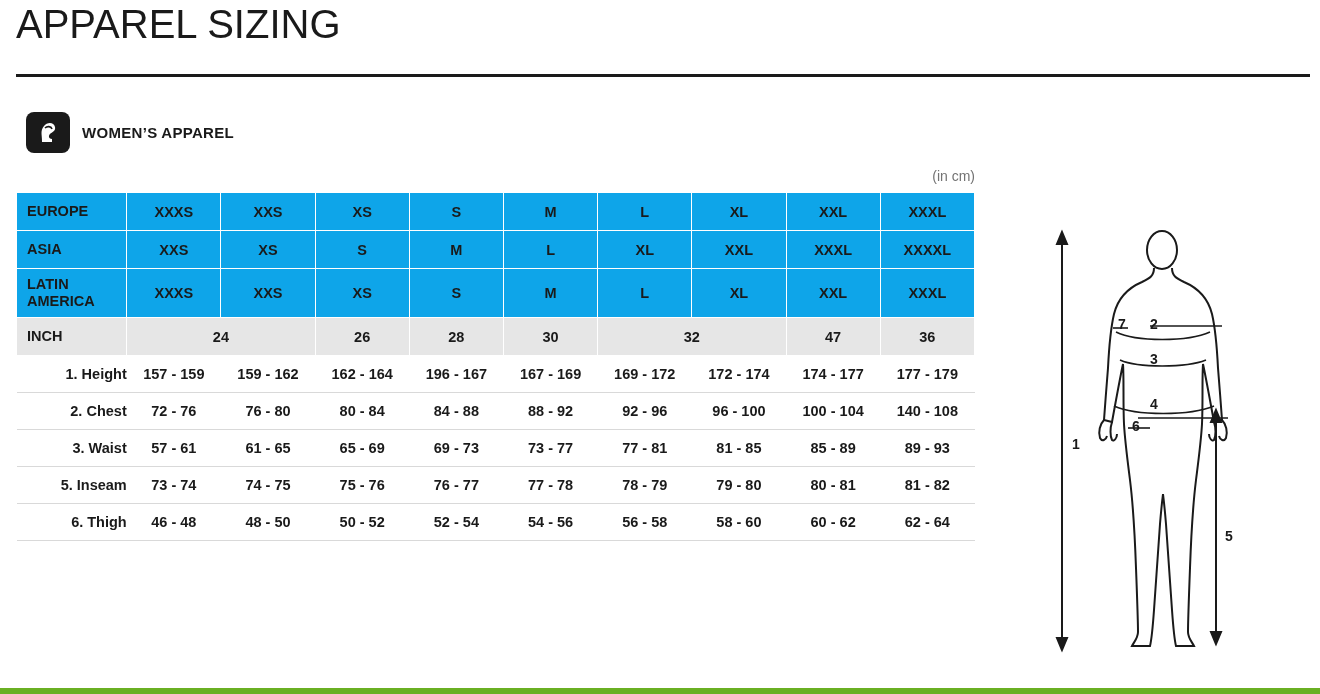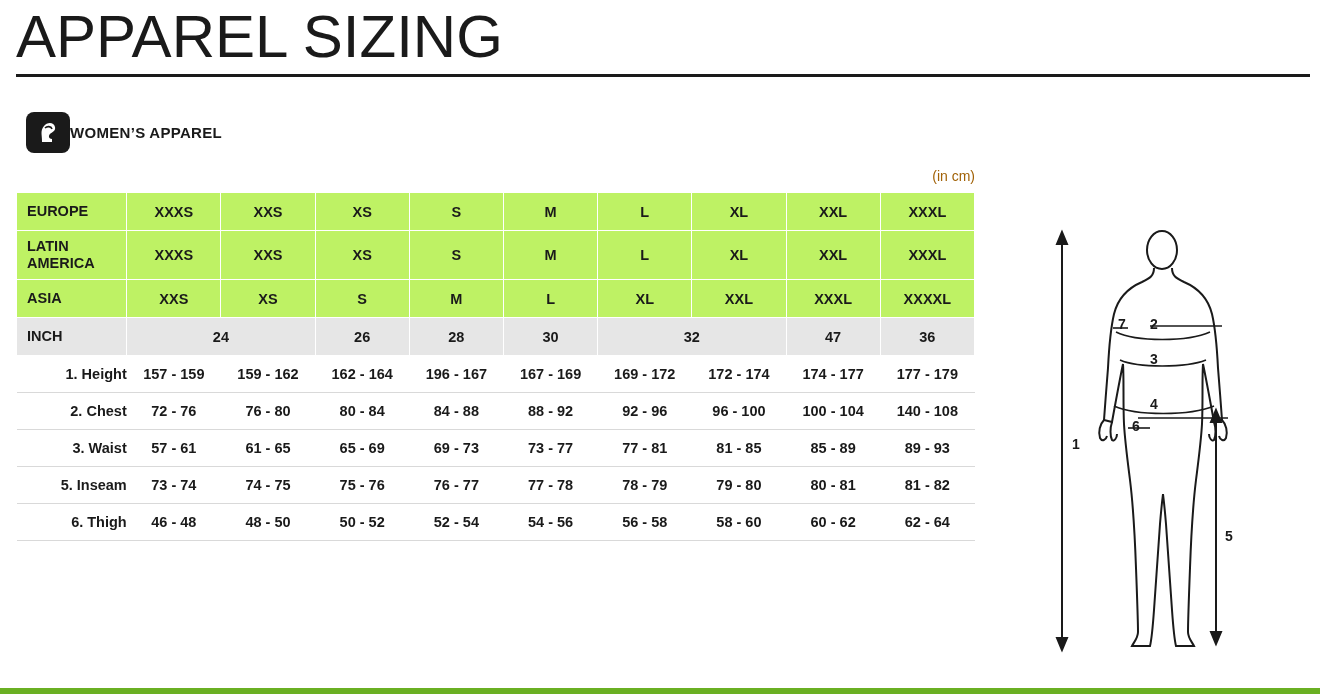--- a/index.html
+++ b/index.html
@@ -18,41 +18,42 @@
   .page {
     position: relative;
     width: 1320px;
     height: 694px;
   }
   
   .title {
     position: absolute;
     left: 16px;
     top: 2px;
-    font-size: 60px;
+    font-size: 40px;
     font-weight: 400;
     letter-spacing: 0px;
     color: #1a1a1a;
     white-space: nowrap;
   }
   .title-rule {
     position: absolute;
     left: 16px;
     top: 74px;
     width: 1294px;
     height: 3px;
     background: #1a1a1a;
   }
   
   .section-head {
     position: absolute;
     left: 26px;
     top: 112px;
     display: flex;
     align-items: center;
+    gap: 12px;
   }
   .icon-badge {
     width: 44px;
     height: 41px;
     background: #1a1a1a;
     border-radius: 8px;
     position: relative;
     flex: none;
   }
   .icon-badge svg {
@@ -66,21 +67,21 @@
     letter-spacing: 0.3px;
     color: #1a1a1a;
     white-space: nowrap;
   }
   
   .units-note {
     position: absolute;
     right: 345px;
     top: 168px;
     font-size: 14px;
-    color: #a16207;
+    color: #737373;
   }
   
   .table-wrap {
     position: absolute;
     left: 16px;
     top: 192px;
     width: 959px;
   }
   table.size-table {
     border-collapse: collapse;
@@ -91,21 +92,21 @@
     border: 1px solid #ffffff;
     font-size: 14.5px;
     font-weight: bold;
     color: #1a1a1a;
     text-align: center;
     padding: 0;
     height: 37px;
     vertical-align: middle;
   }
   table.size-table tr.head-row td {
-    background: #bef264;
+    background: #0ea5e9;
     border-bottom: 1px solid #ffffff;
   }
   table.size-table tr.head-row td.rowlabel {
     text-align: left;
     padding-left: 10px;
     line-height: 1.15;
   }
   table.size-table tr.head-row.two-line td {
     height: 48px;
   }
@@ -192,43 +193,43 @@
             <td>XXXS</td>
             <td>XXS</td>
             <td>XS</td>
             <td>S</td>
             <td>M</td>
             <td>L</td>
             <td>XL</td>
             <td>XXL</td>
             <td>XXXL</td>
           </tr>
+          <tr class="head-row">
+            <td class="rowlabel">ASIA</td>
+            <td>XXS</td>
+            <td>XS</td>
+            <td>S</td>
+            <td>M</td>
+            <td>L</td>
+            <td>XL</td>
+            <td>XXL</td>
+            <td>XXXL</td>
+            <td>XXXXL</td>
+          </tr>
           <tr class="head-row two-line">
             <td class="rowlabel">LATIN<br>AMERICA</td>
             <td>XXXS</td>
             <td>XXS</td>
             <td>XS</td>
             <td>S</td>
             <td>M</td>
             <td>L</td>
             <td>XL</td>
             <td>XXL</td>
             <td>XXXL</td>
-          </tr>
-          <tr class="head-row">
-            <td class="rowlabel">ASIA</td>
-            <td>XXS</td>
-            <td>XS</td>
-            <td>S</td>
-            <td>M</td>
-            <td>L</td>
-            <td>XL</td>
-            <td>XXL</td>
-            <td>XXXL</td>
-            <td>XXXXL</td>
           </tr>
           <tr class="head-row inch-row">
             <td class="rowlabel">INCH</td>
             <td colspan="2">24</td>
             <td>26</td>
             <td>28</td>
             <td>30</td>
             <td colspan="2">32</td>
             <td>47</td>
             <td>36</td>

